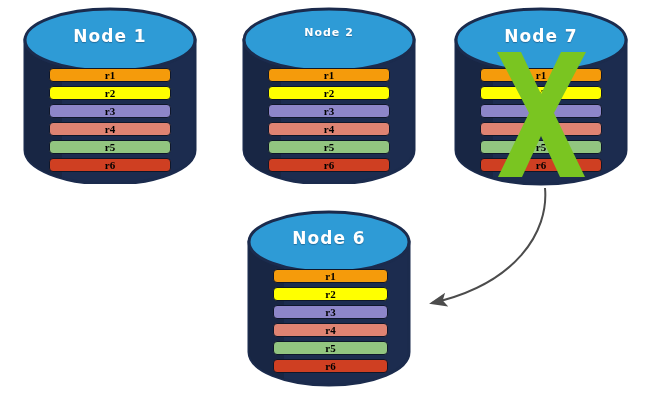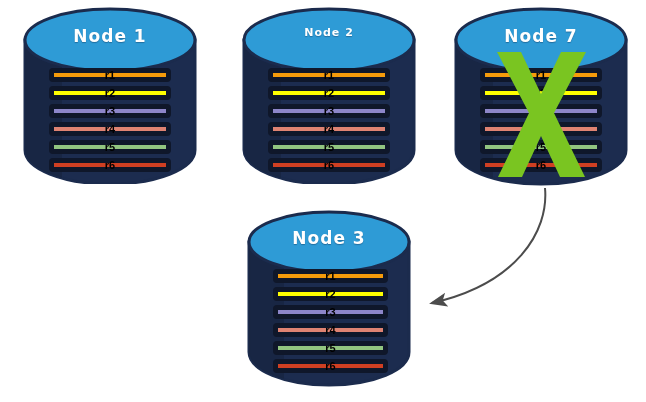--- a/index.html
+++ b/index.html
@@ -20,27 +20,27 @@
     color:#ffffff;
     font-weight:bold;
     font-family:"DejaVu Sans", sans-serif;
     letter-spacing:1px;
     text-shadow:0 1px 1px rgba(10,30,60,.35);
     pointer-events:none;
   }
   .rows{position:absolute;left:0;top:0;width:100%;}
   .row{
     position:absolute;
-    border:5px solid #0f172a;
+    border:1px solid #0f172a;
     border-radius:4px;
     box-sizing:border-box;
     text-align:center;
     color:#000000;
     font-weight:bold;
-    font-family:Liberation Sans, sans-serif;
+    font-family:Liberation Serif, serif;
     line-height:1;
     display:flex;
     align-items:center;
     justify-content:center;
   }
   .xmark{position:absolute;left:0;top:0;pointer-events:none;}
   .arrow{position:absolute;left:0;top:0;}
 </style>
 </head>
 <body>
@@ -100,21 +100,21 @@
       <polygon points="44,46 68,46 88,88 108,46 133,46 101,107 132,171 107,171 88,130 69,171 45,171 76,107" fill="#7ac521"></polygon>
     </svg>
   </div>
 
   <div class="node" style="left:246px;top:209px;width:166px;height:178px;">
     <svg class="node-svg" width="166" height="178" viewBox="0 0 166 178">
       <path d="M3,33 L3,143 A80,33 0 0 0 163,143 L163,33 Z" fill="#1c2c4f" stroke="#1b2b4d" stroke-width="3"></path>
       <path d="M3,33 L3,143 A80,33 0 0 0 38,170 L38,58 A80,33 0 0 1 3,33 Z" fill="#16223d" opacity="0.55"></path>
       <ellipse cx="83" cy="33" rx="80" ry="30" fill="#2e9bd6" stroke="#1b2b4d" stroke-width="3"></ellipse>
     </svg>
-    <div class="node-title" style="top:19px;left:0;font-size:17px;">Node  3</div>
+    <div class="node-title" style="top:19px;left:0;font-size:17px;">Node  6</div>
     <div class="rows">
       <div class="row" style="left:27px;top:60px;width:115px;height:14px;font-size:11px;background:#f59b0b;">r1</div>
       <div class="row" style="left:27px;top:78px;width:115px;height:14px;font-size:11px;background:#ffff00;">r2</div>
       <div class="row" style="left:27px;top:96px;width:115px;height:14px;font-size:11px;background:#8d86c9;">r3</div>
       <div class="row" style="left:27px;top:114px;width:115px;height:14px;font-size:11px;background:#df8372;">r4</div>
       <div class="row" style="left:27px;top:132px;width:115px;height:14px;font-size:11px;background:#92c580;">r5</div>
       <div class="row" style="left:27px;top:150px;width:115px;height:14px;font-size:11px;background:#cf3f22;">r6</div>
     </div>
   </div>
 

